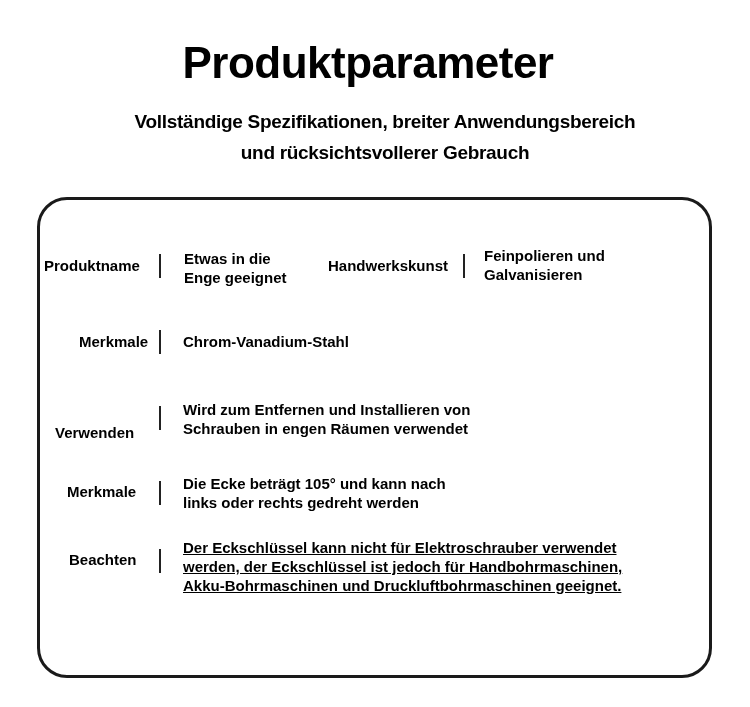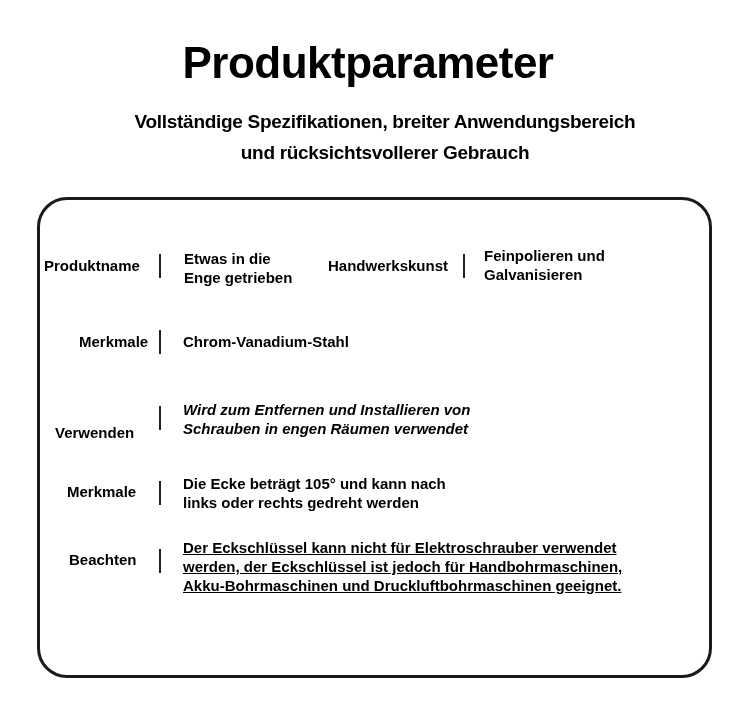--- a/index.html
+++ b/index.html
@@ -33,42 +33,42 @@
   <div>und rücksichtsvollerer Gebrauch</div>
 </div>
 
 <div class="box"></div>
 
 <div>
   <div class="row lbl" style="left:44px; top:256px;">Produktname</div>
   <div class="sep" style="left:159px; top:254px;"></div>
   <div class="row val" style="left:184px; top:249px;">
     <div>Etwas in die</div>
-    <div>Enge getrieben</div>
+    <div>Enge geeignet</div>
   </div>
   <div class="row lbl" style="left:328px; top:256px;">Handwerkskunst</div>
   <div class="sep" style="left:463px; top:254px;"></div>
   <div class="row val" style="left:484px; top:246px;">
     <div>Feinpolieren und</div>
     <div>Galvanisieren</div>
   </div>
 </div>
 
 <div>
   <div class="row lbl" style="left:79px; top:332px;">Merkmale</div>
   <div class="sep" style="left:159px; top:330px;"></div>
   <div class="row val" style="left:183px; top:332px;">
     <div>Chrom-Vanadium-Stahl</div>
   </div>
 </div>
 
 <div>
   <div class="row lbl" style="left:55px; top:407px;margin-top:16px;">Verwenden</div>
   <div class="sep" style="left:159px; top:406px;"></div>
-  <div class="row val" style="left:183px; top:400px;font-style:italic;">
+  <div class="row val" style="left:183px; top:400px;">
     <div>Wird zum Entfernen und Installieren von</div>
     <div>Schrauben in engen Räumen verwendet</div>
   </div>
 </div>
 
 <div>
   <div class="row lbl" style="left:67px; top:482px;">Merkmale</div>
   <div class="sep" style="left:159px; top:481px;"></div>
   <div class="row val" style="left:183px; top:474px;">
     <div>Die Ecke beträgt 105° und kann nach</div>

